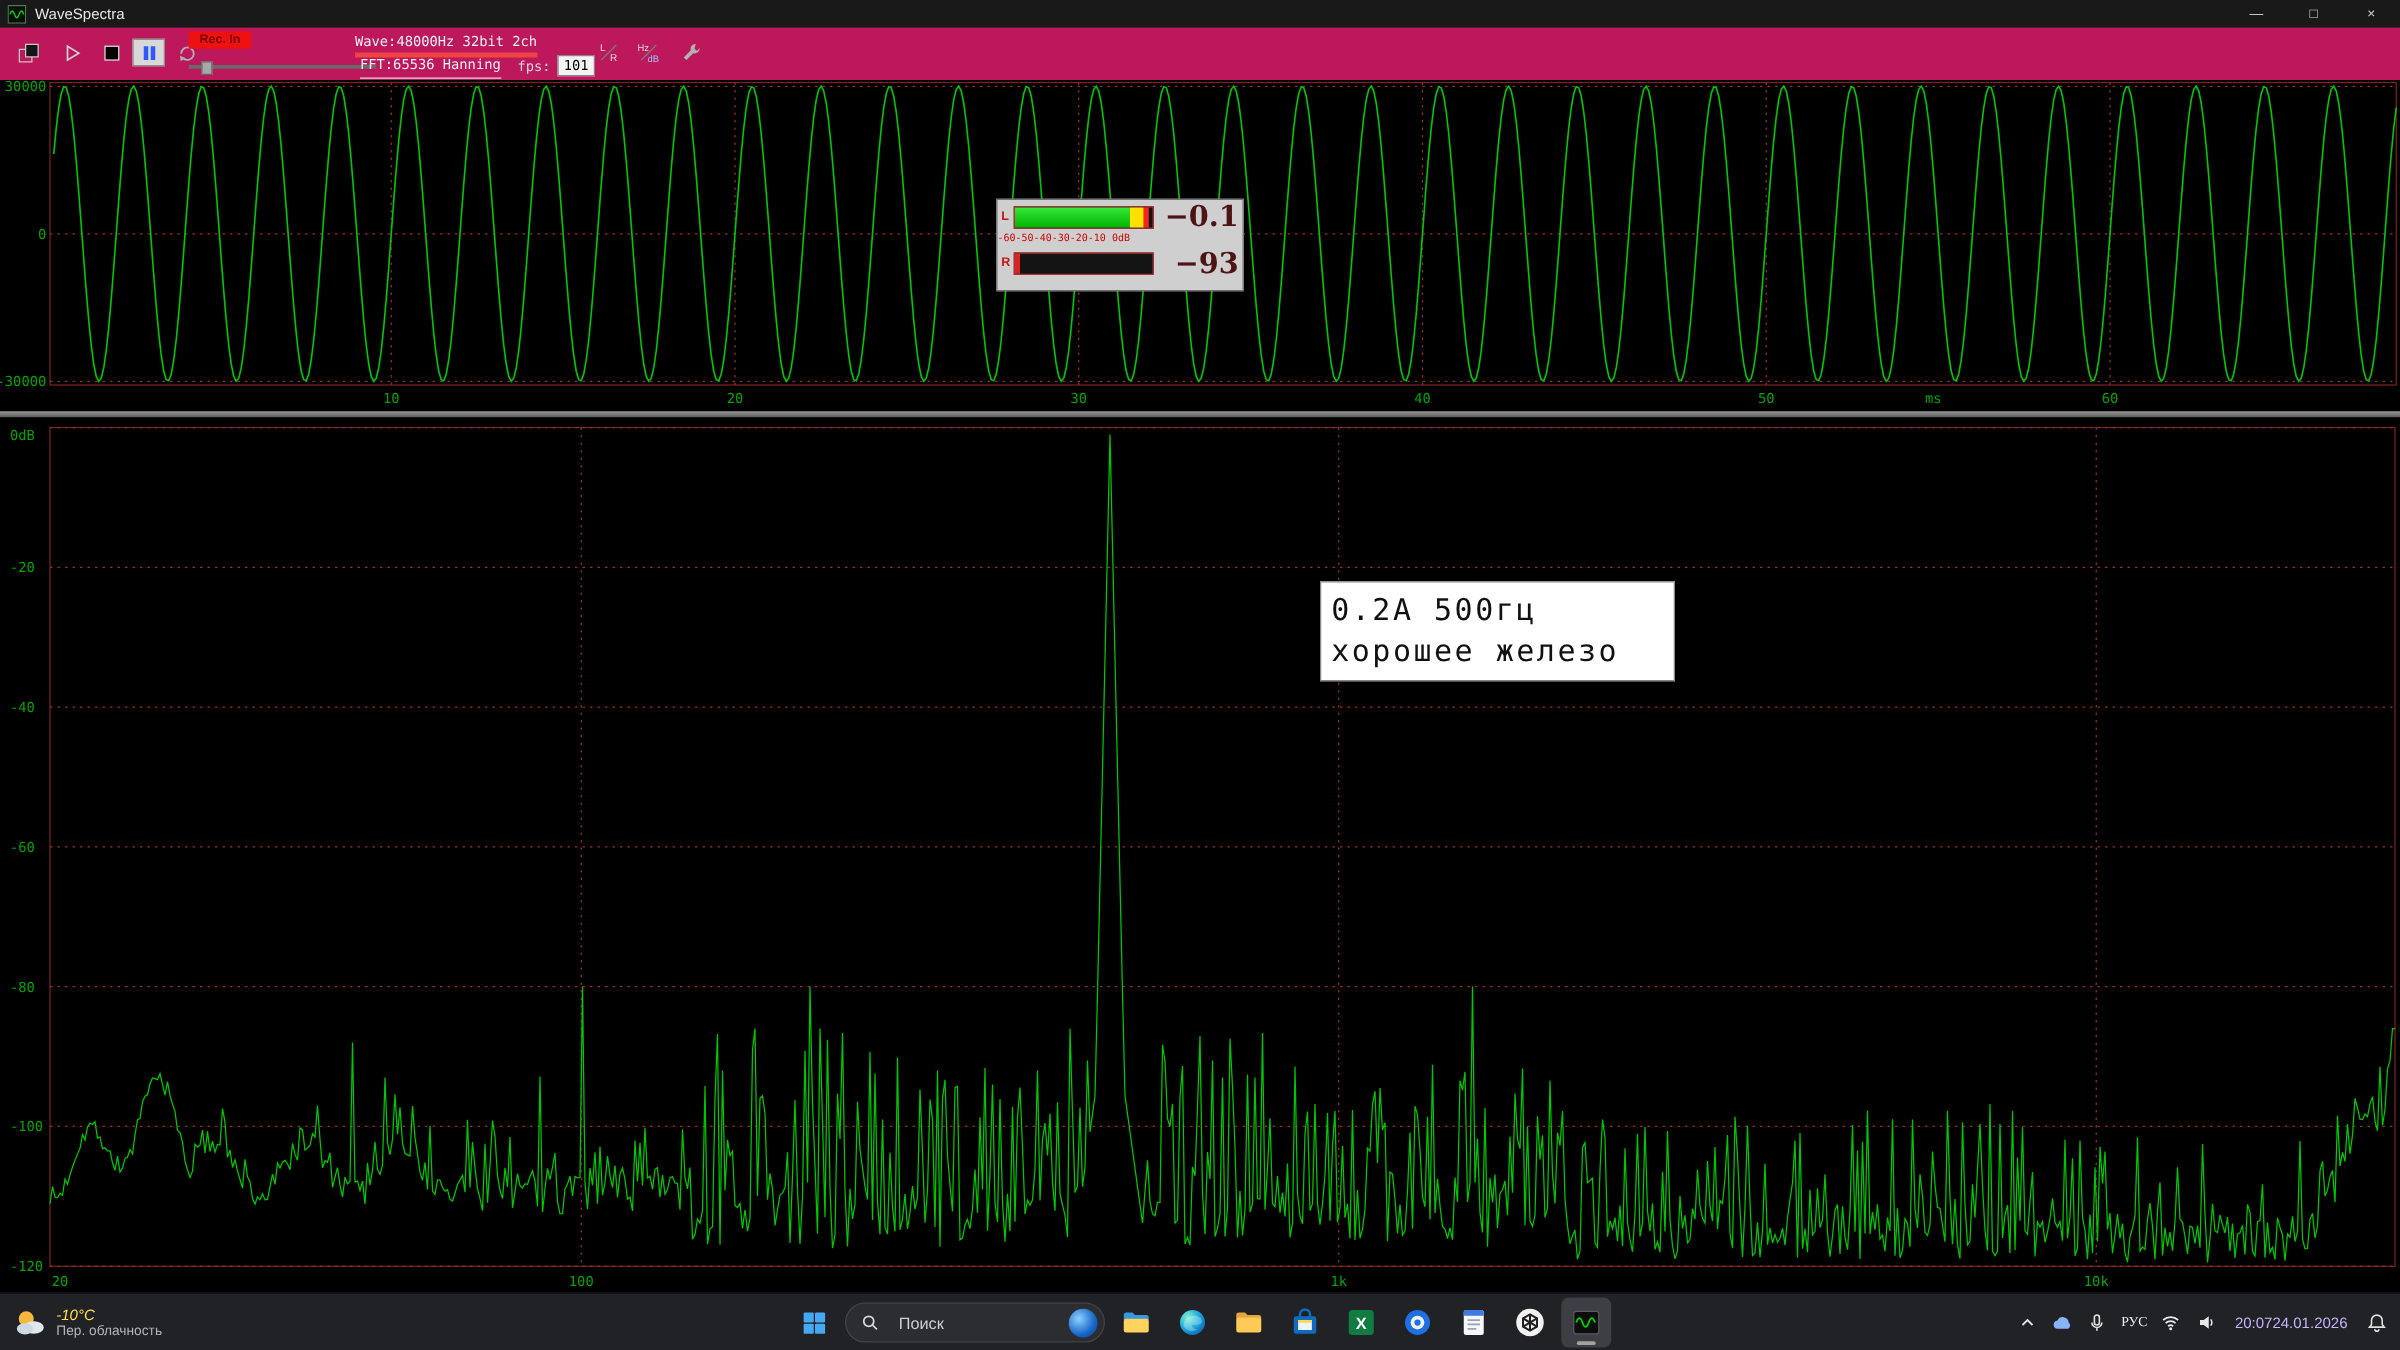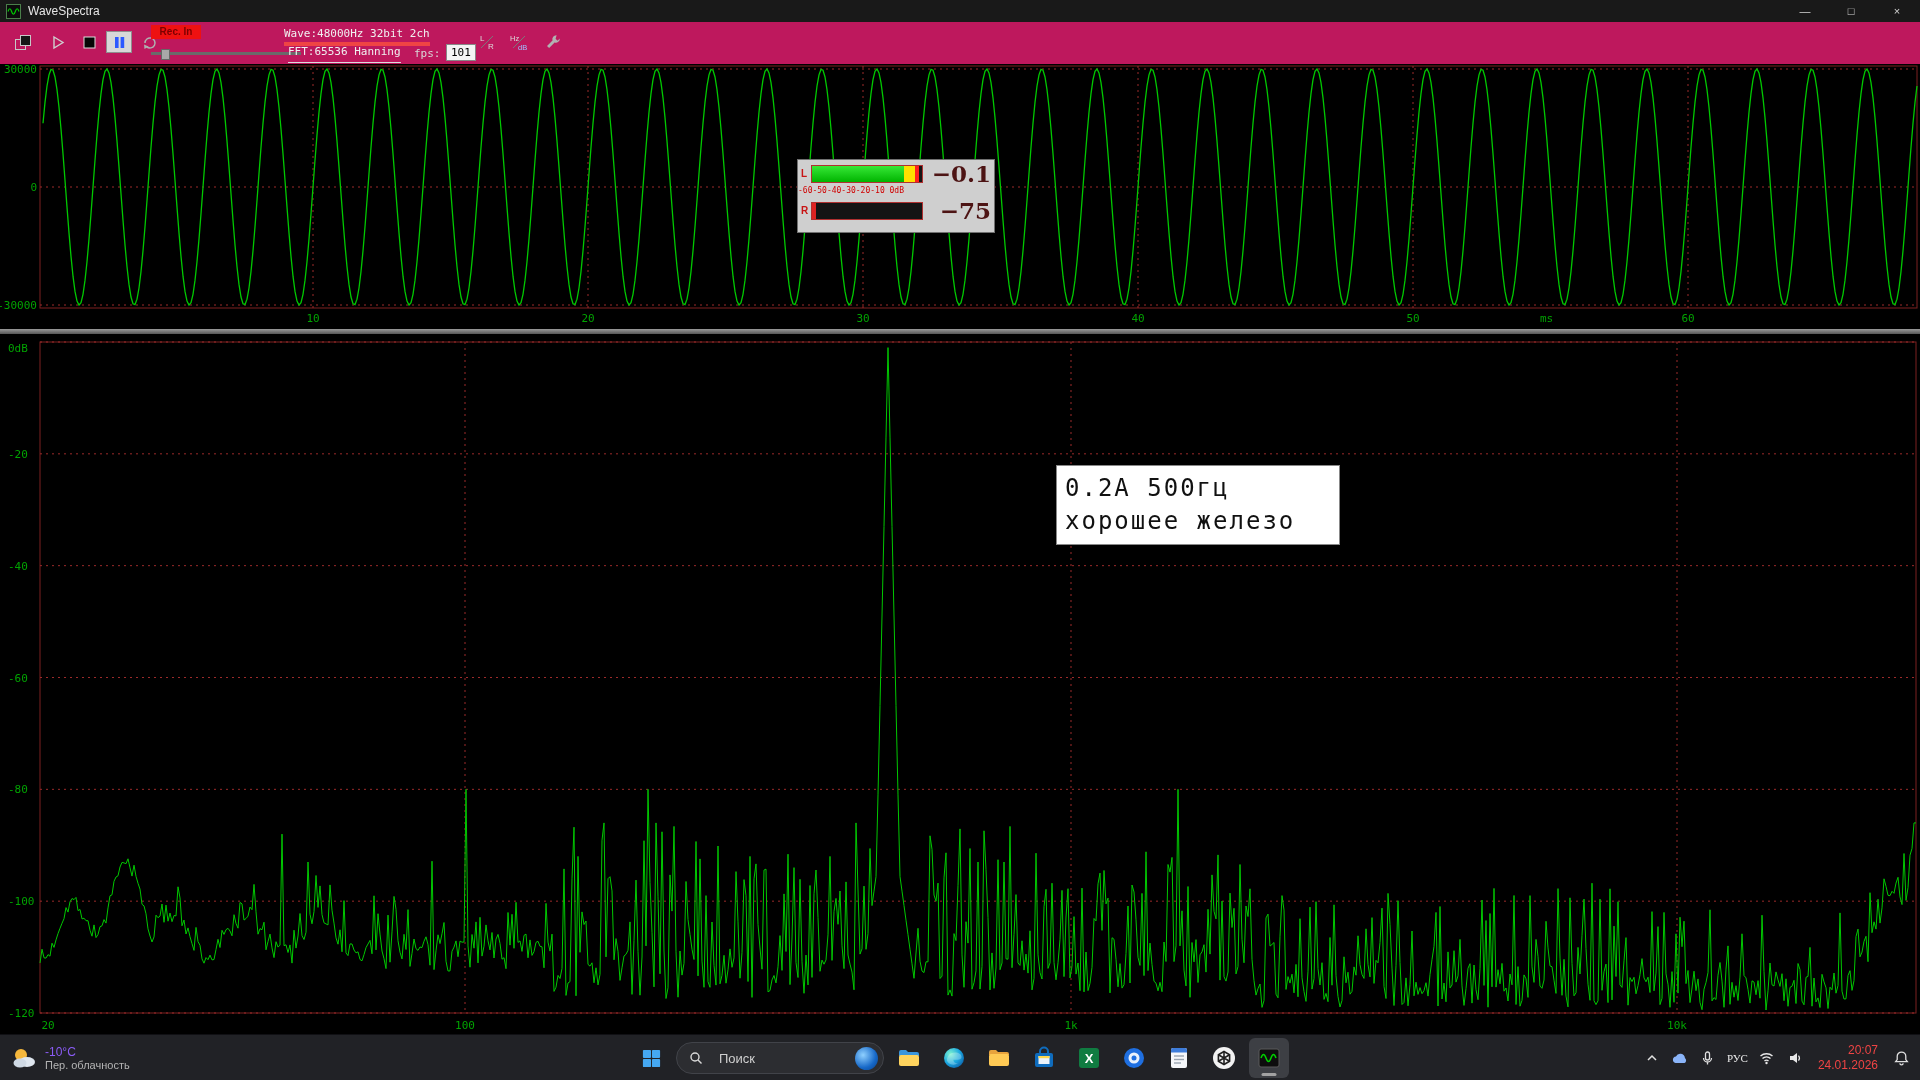--- a/index.html
+++ b/index.html
@@ -46,33 +46,33 @@
   .mscale{height:11px;font-size:8px;color:#d00000;line-height:10px;font-family:"DejaVu Sans Mono",monospace;letter-spacing:0;}
 
   
   .divider{position:absolute;top:329px;left:0;width:1920px;height:5px;background:linear-gradient(180deg,#9a9a9a,#565656);}
   .spec-panel{position:absolute;top:334px;left:0;width:1920px;height:700px;background:#000;}
   .annotation{position:absolute;left:1056px;top:131px;width:266px;background:#fff;border:1px solid #888;color:#111;font-family:"DejaVu Sans Mono",monospace;font-size:24px;line-height:33px;padding:6px 8px;letter-spacing:2px;}
 
   
   .taskbar{position:absolute;top:1034px;left:0;width:1920px;height:46px;background:#212226;border-top:1px solid #101014;display:flex;align-items:center;justify-content:center;}
   .tb-left{position:absolute;left:10px;top:0;height:46px;display:flex;align-items:center;gap:7px;}
-  .tb-left .temp{color:#8b5cf6;font-size:12px;line-height:14px;}
+  .tb-left .temp{color:#fde047;font-size:12px;line-height:14px;font-style:italic;}
   .tb-left .cond{color:#b4b4b4;font-size:11px;line-height:13px;}
   .tb-center{display:flex;align-items:center;gap:5px;}
   .titem{position:relative;width:40px;height:40px;border-radius:6px;display:flex;align-items:center;justify-content:center;background:transparent;border:0;padding:0;}
   .titem.active{background:#3d3f44;}
   .titem .indicator{position:absolute;bottom:2px;left:50%;transform:translateX(-50%);width:15px;height:3px;border-radius:2px;background:#a2a2a2;}
   .search{width:208px;height:32px;border-radius:16px;background:#2c2d31;border:1px solid #414349;display:flex;align-items:center;gap:16px;padding:0 5px 0 12px;box-sizing:border-box;}
   .search span.ph{color:#cfcfcf;font-size:13px;}
   .bing{width:23px;height:23px;border-radius:50%;margin-left:auto;background:radial-gradient(circle at 35% 35%,#8fd0ff,#1668c8 60%,#0a3f86);}
   .tb-right{position:absolute;right:6px;top:0;height:46px;display:flex;align-items:center;gap:2px;}
   .tray{height:36px;min-width:26px;display:flex;align-items:center;justify-content:center;background:transparent;border:0;border-radius:4px;padding:0 4px;font-family:Liberation Serif, serif;}
   .tray.lang{color:#ececec;font-size:11px;}
-  .clock{display:flex;flex-direction:column;align-items:flex-end;justify-content:center;background:transparent;border:0;border-radius:4px;color:#ef4444;font-size:12px;line-height:15px;padding:0 8px;}
+  .clock{display:flex;flex-direction:row;align-items:flex-end;justify-content:center;background:transparent;border:0;border-radius:4px;color:#c4b5fd;font-size:12px;line-height:15px;padding:0 8px;}
 </style>
 </head>
 <body>
 
 <div class="screen">
 
   <div class="titlebar">
     <svg class="appicon" viewBox="0 0 15 15">
         <rect x="0.5" y="0.5" width="14" height="14" fill="#0b0b0b" stroke="#4a7f4a"></rect>
         <path d="M2 7.5q1.8-5.5 3.6 0t3.7 0 3.7 0" stroke="#00d000" fill="none" stroke-width="1.2"></path>
@@ -177,21 +177,21 @@
           <div class="seg r"></div>
         </div>
         <span class="mval">−0.1</span>
       </div>
       <div class="mscale">-60-50-40-30-20-10 0dB</div>
       <div class="mrow">
         <span class="mlbl">R</span>
         <div class="mbar">
           <div class="seg sliver"></div>
         </div>
-        <span class="mval">−75</span>
+        <span class="mval">−93</span>
       </div>
     </div>
   </div>
 
   <div class="divider"></div>
 
   <div class="spec-panel">
     <svg id="spec-svg" width="1920" height="700" viewBox="0 0 1920 700">
         <rect x="40" y="8" width="1876" height="671" class="pframe"></rect>
         <line x1="40" y1="8" x2="1916" y2="8" class="grid"></line>

